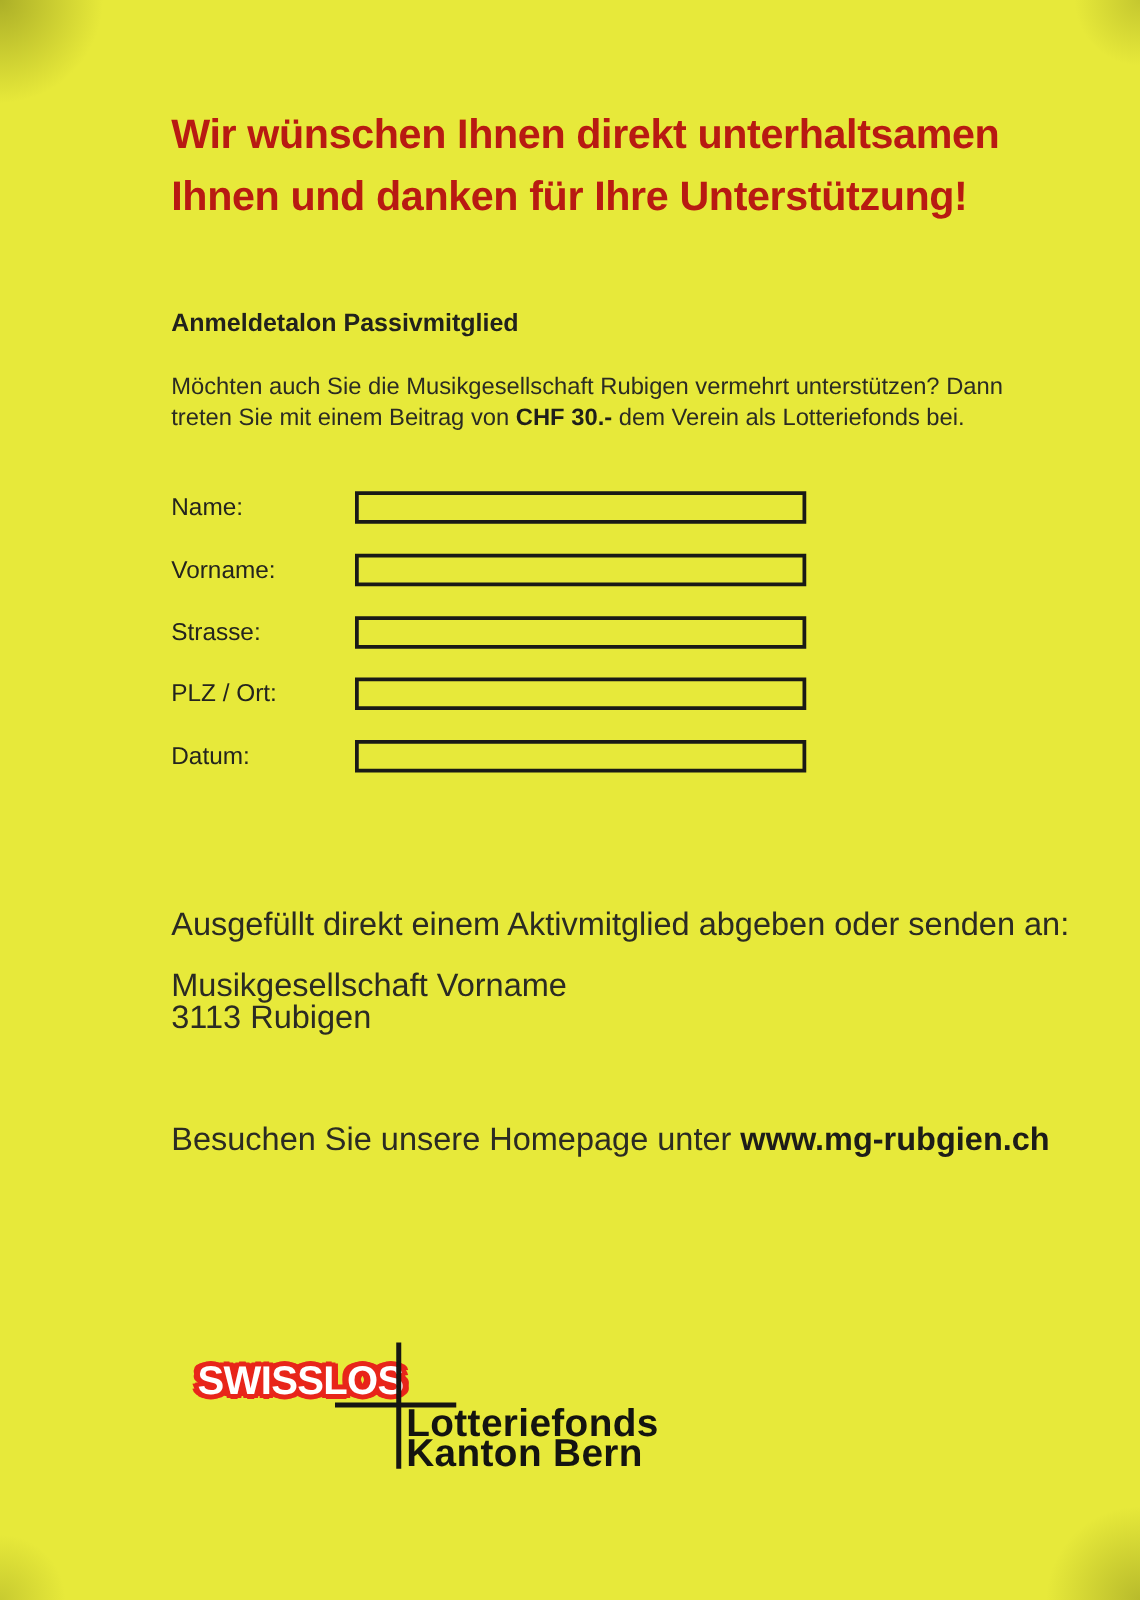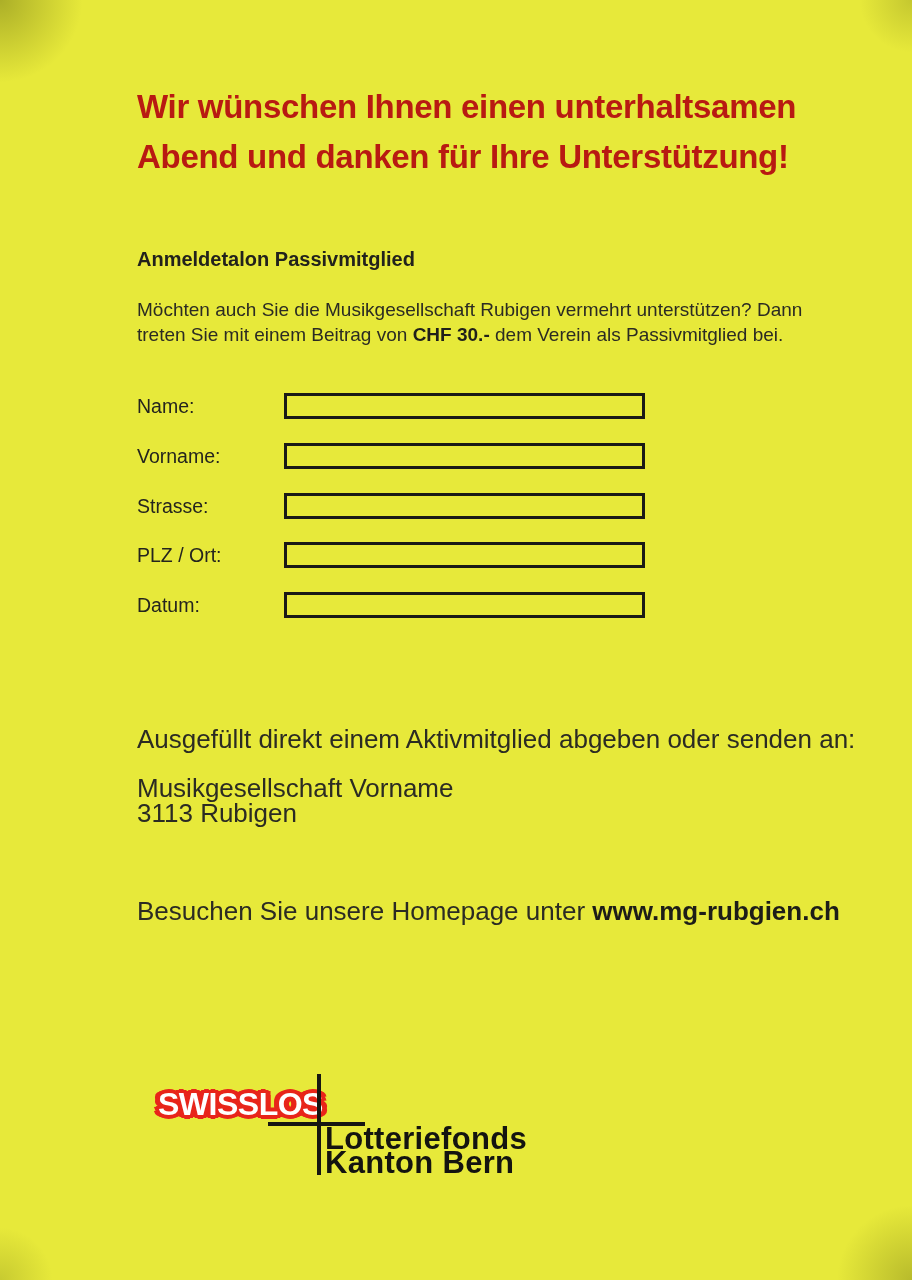--- a/index.html
+++ b/index.html
@@ -118,29 +118,29 @@
     color: #141410;
     white-space: nowrap;
   }
 </style>
 </head>
 <body>
 
 <div class="page">
 
   <div class="abs headline">
-    <div>Wir wünschen Ihnen einen unterhaltsamen</div>
-    <div>Abend und danken für Ihre Unterstützung!</div>
+    <div>Wir wünschen Ihnen direkt unterhaltsamen</div>
+    <div>Ihnen und danken für Ihre Unterstützung!</div>
   </div>
 
   <div class="abs section-heading">Anmeldetalon Passivmitglied</div>
 
   <div class="abs intro">
     <div>Möchten auch Sie die Musikgesellschaft Rubigen vermehrt unterstützen? Dann</div>
-    <div><span>treten Sie mit einem Beitrag von </span><b>CHF 30.-</b><span> dem Verein als Passivmitglied bei.</span></div>
+    <div><span>treten Sie mit einem Beitrag von </span><b>CHF 30.-</b><span> dem Verein als Lotteriefonds bei.</span></div>
   </div>
 
   <div class="abs form-row" style="top:393px">
     <div class="form-label">Name:</div>
     <div class="form-box"></div>
   </div>
   <div class="abs form-row" style="top:443px">
     <div class="form-label">Vorname:</div>
     <div class="form-box"></div>
   </div>

